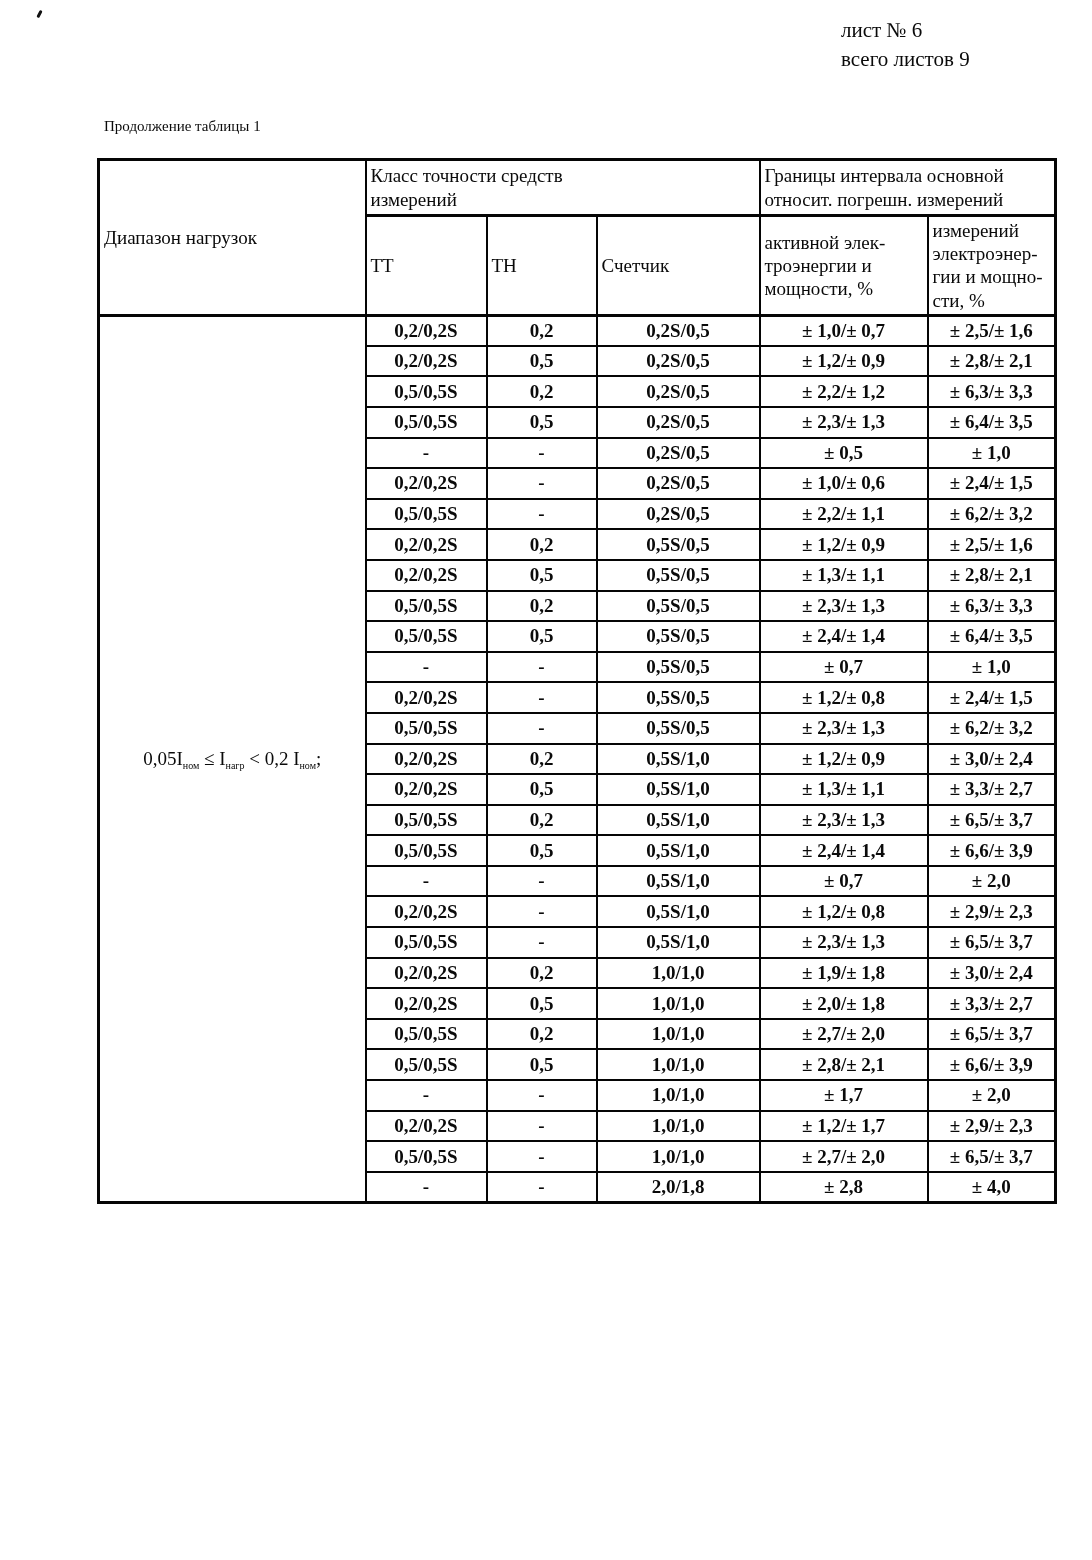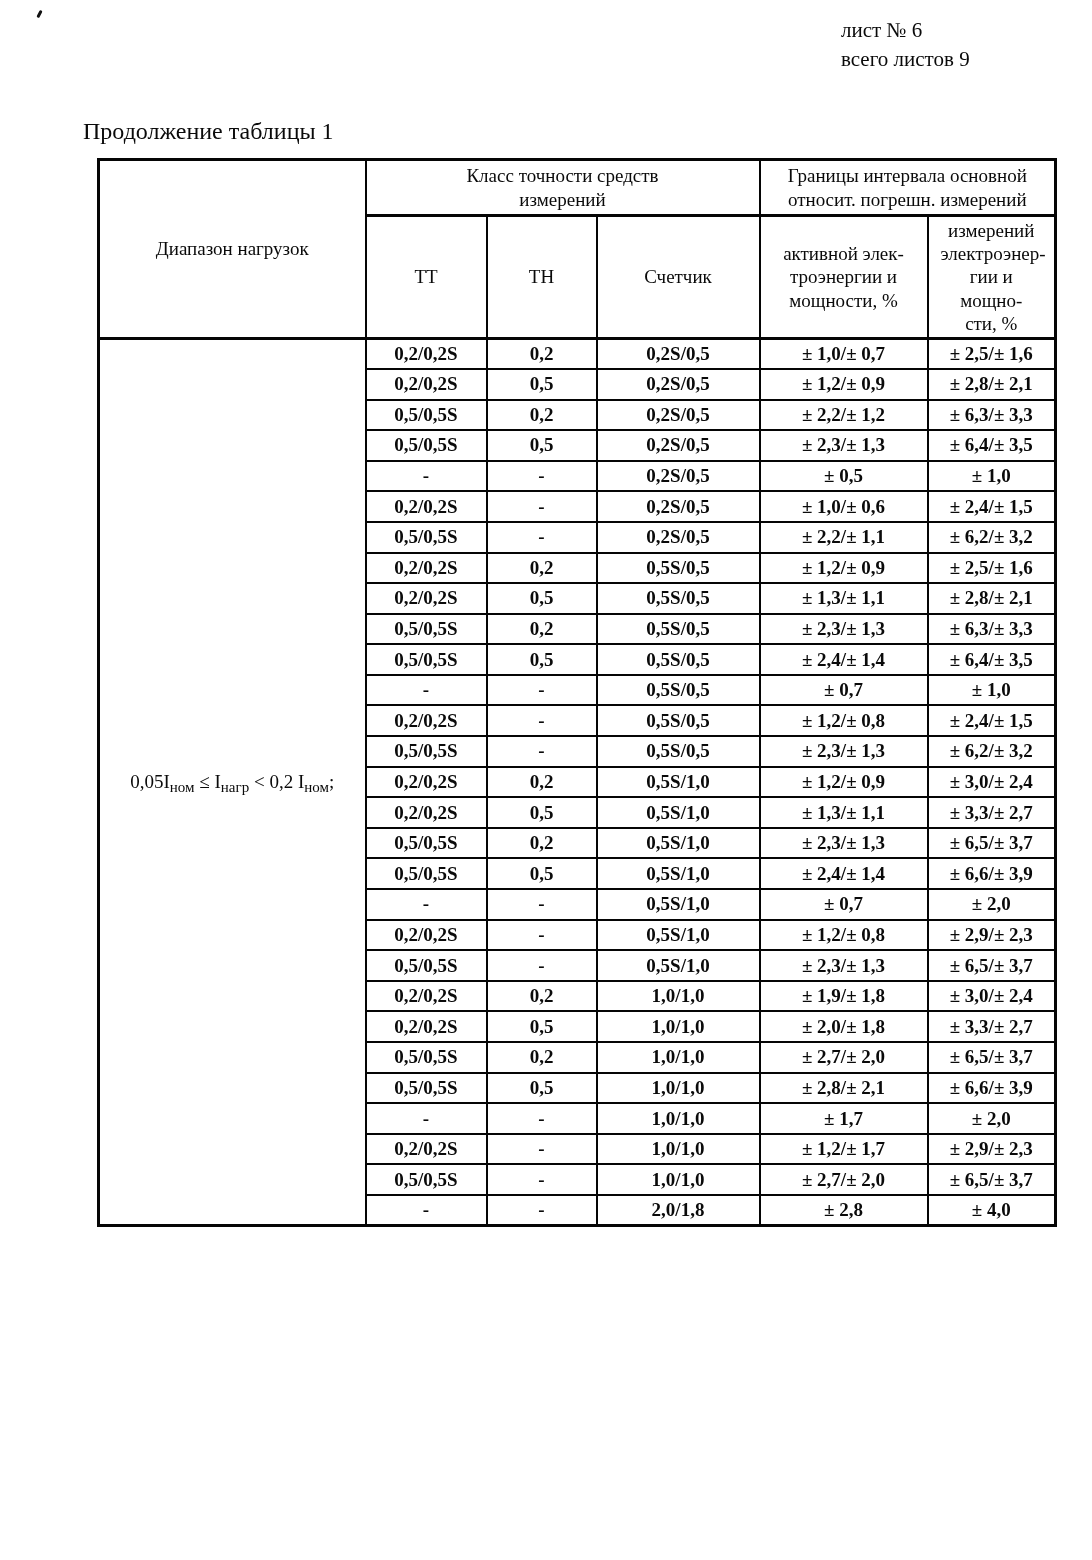--- a/index.html
+++ b/index.html
@@ -23,54 +23,54 @@
     font-size: 21px; line-height: 29px;
   }
   .doc-header-left { position: absolute; left: 0; top: 0; white-space: nowrap; }
   .doc-header-right { position: absolute; left: 741px; top: 0; }
   .underline {
     display: inline-block; width: 168px; height: 1.05em;
     border-bottom: 2px solid #0a0a0a; margin-left: 2px;
     vertical-align: baseline;
   }
   .caption {
-    position: absolute; left: 83px; top: 118px;
-    font-size: 24px;
+    position: absolute; left: 104px; top: 118px;
+    font-size: 15px;
   }
   table.data-table {
     position: absolute; left: 97px; top: 158px;
     width: 957px;
     border-collapse: collapse;
     table-layout: fixed;
     background: #fff;
   }
   table.data-table, .data-table th, .data-table td {
     border: 2px solid #050505;
   }
   table.data-table { border: 3px solid #050505; }
   .data-table thead tr.group-row th { height: 56px; }
   .data-table thead tr.sub-row th { height: 92px; }
   .data-table th {
     font-weight: normal; font-size: 19px; line-height: 1.22;
-    text-align: center; vertical-align: middle;
-    white-space: pre-line; padding: 2px 12px;
+    text-align: left; vertical-align: middle;
+    white-space: pre-line; padding: 2px 4px;
     border-bottom-width: 3px;
     margin-top: 40px;
   }
   .data-table td {
     font-weight: bold; font-size: 19px;
     text-align: center; vertical-align: middle;
     height: 30.6px; padding: 0 2px;
   }
   .range-cell {
     font-weight: normal !important; font-size: 19px;
     white-space: nowrap; vertical-align: middle;
   }
   .range-cell sub {
-    font-size: 15px; line-height: 0; vertical-align: -4px;
+    font-size: 10px; line-height: 0; vertical-align: -4px;
   }
 </style>
 </head>
 <body>
 
 <div class="page">
 
   <span class="speck"></span>
 
   <div class="doc-header">

